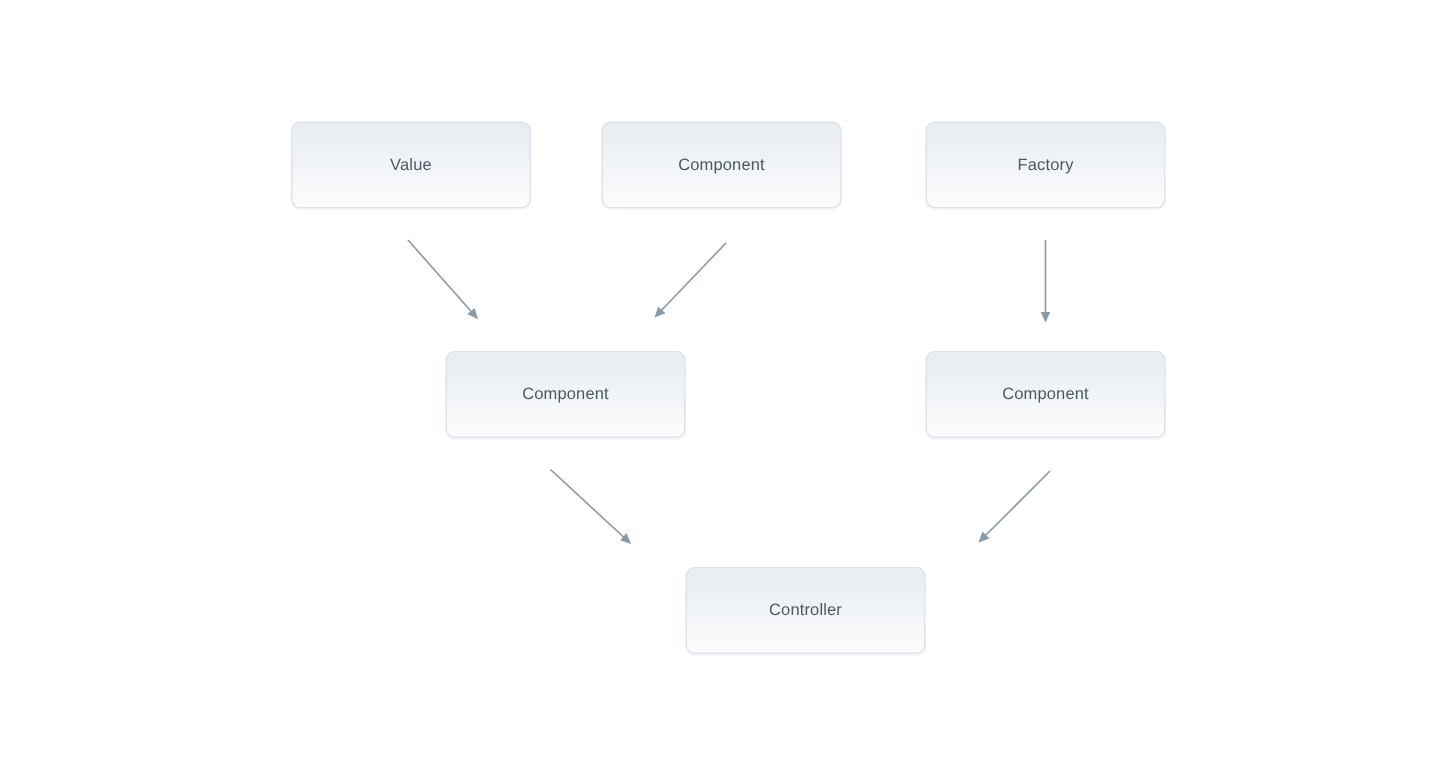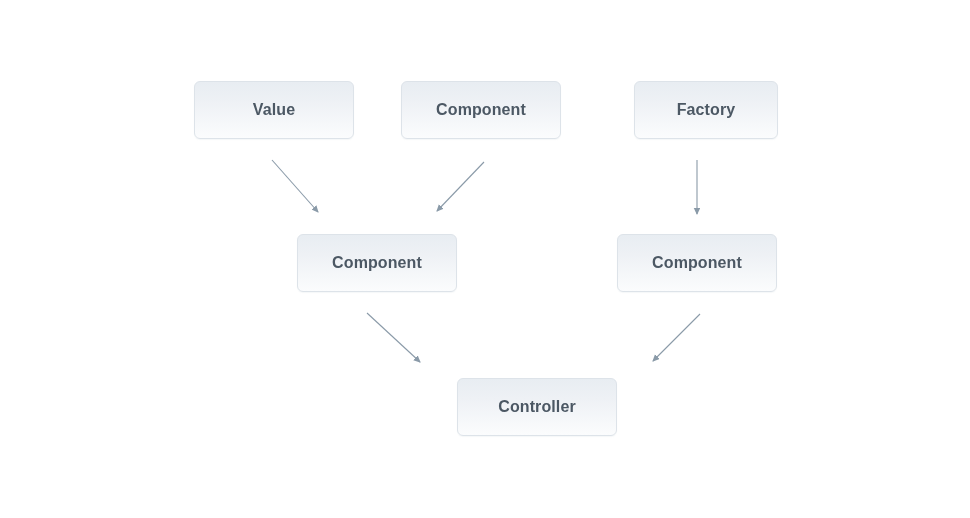--- a/index.html
+++ b/index.html
@@ -34,22 +34,22 @@
     display: flex;
     align-items: center;
     justify-content: center;
     border: 1px solid #dde3e9;
     border-radius: 6px;
     background: linear-gradient(to bottom, #e8edf2 0%, #eef1f5 35%, #f6f8fa 75%, #fbfcfd 100%);
     box-shadow: 0 1px 1px rgba(160,175,190,0.10);
   }
   .node-label {
     font-family: "Liberation Sans", sans-serif;
-    font-size: 16px;
-    font-weight: 700;
+    font-size: 11px;
+    font-weight: 400;
     color: #4c5864;
     letter-spacing: 0.1px;
     white-space: nowrap;
     user-select: none;
   }
 </style>
 </head>
 <body>
 
 <div id="diagram-canvas">
@@ -70,21 +70,21 @@
   </svg>
 
   <div class="node-box" style="left: 194px; top: 81px; width: 160px; height: 58px;">
     <span class="node-label">Value</span>
   </div>
 
   <div class="node-box" style="left: 401px; top: 81px; width: 160px; height: 58px;">
     <span class="node-label">Component</span>
   </div>
 
-  <div class="node-box" style="left: 634px; top: 81px; width: 144px; height: 58px;">
+  <div class="node-box" style="left: 617px; top: 81px; width: 160px; height: 58px;">
     <span class="node-label">Factory</span>
   </div>
 
   <div class="node-box" style="left: 297px; top: 234px; width: 160px; height: 58px;">
     <span class="node-label">Component</span>
   </div>
 
   <div class="node-box" style="left: 617px; top: 234px; width: 160px; height: 58px;">
     <span class="node-label">Component</span>
   </div>

